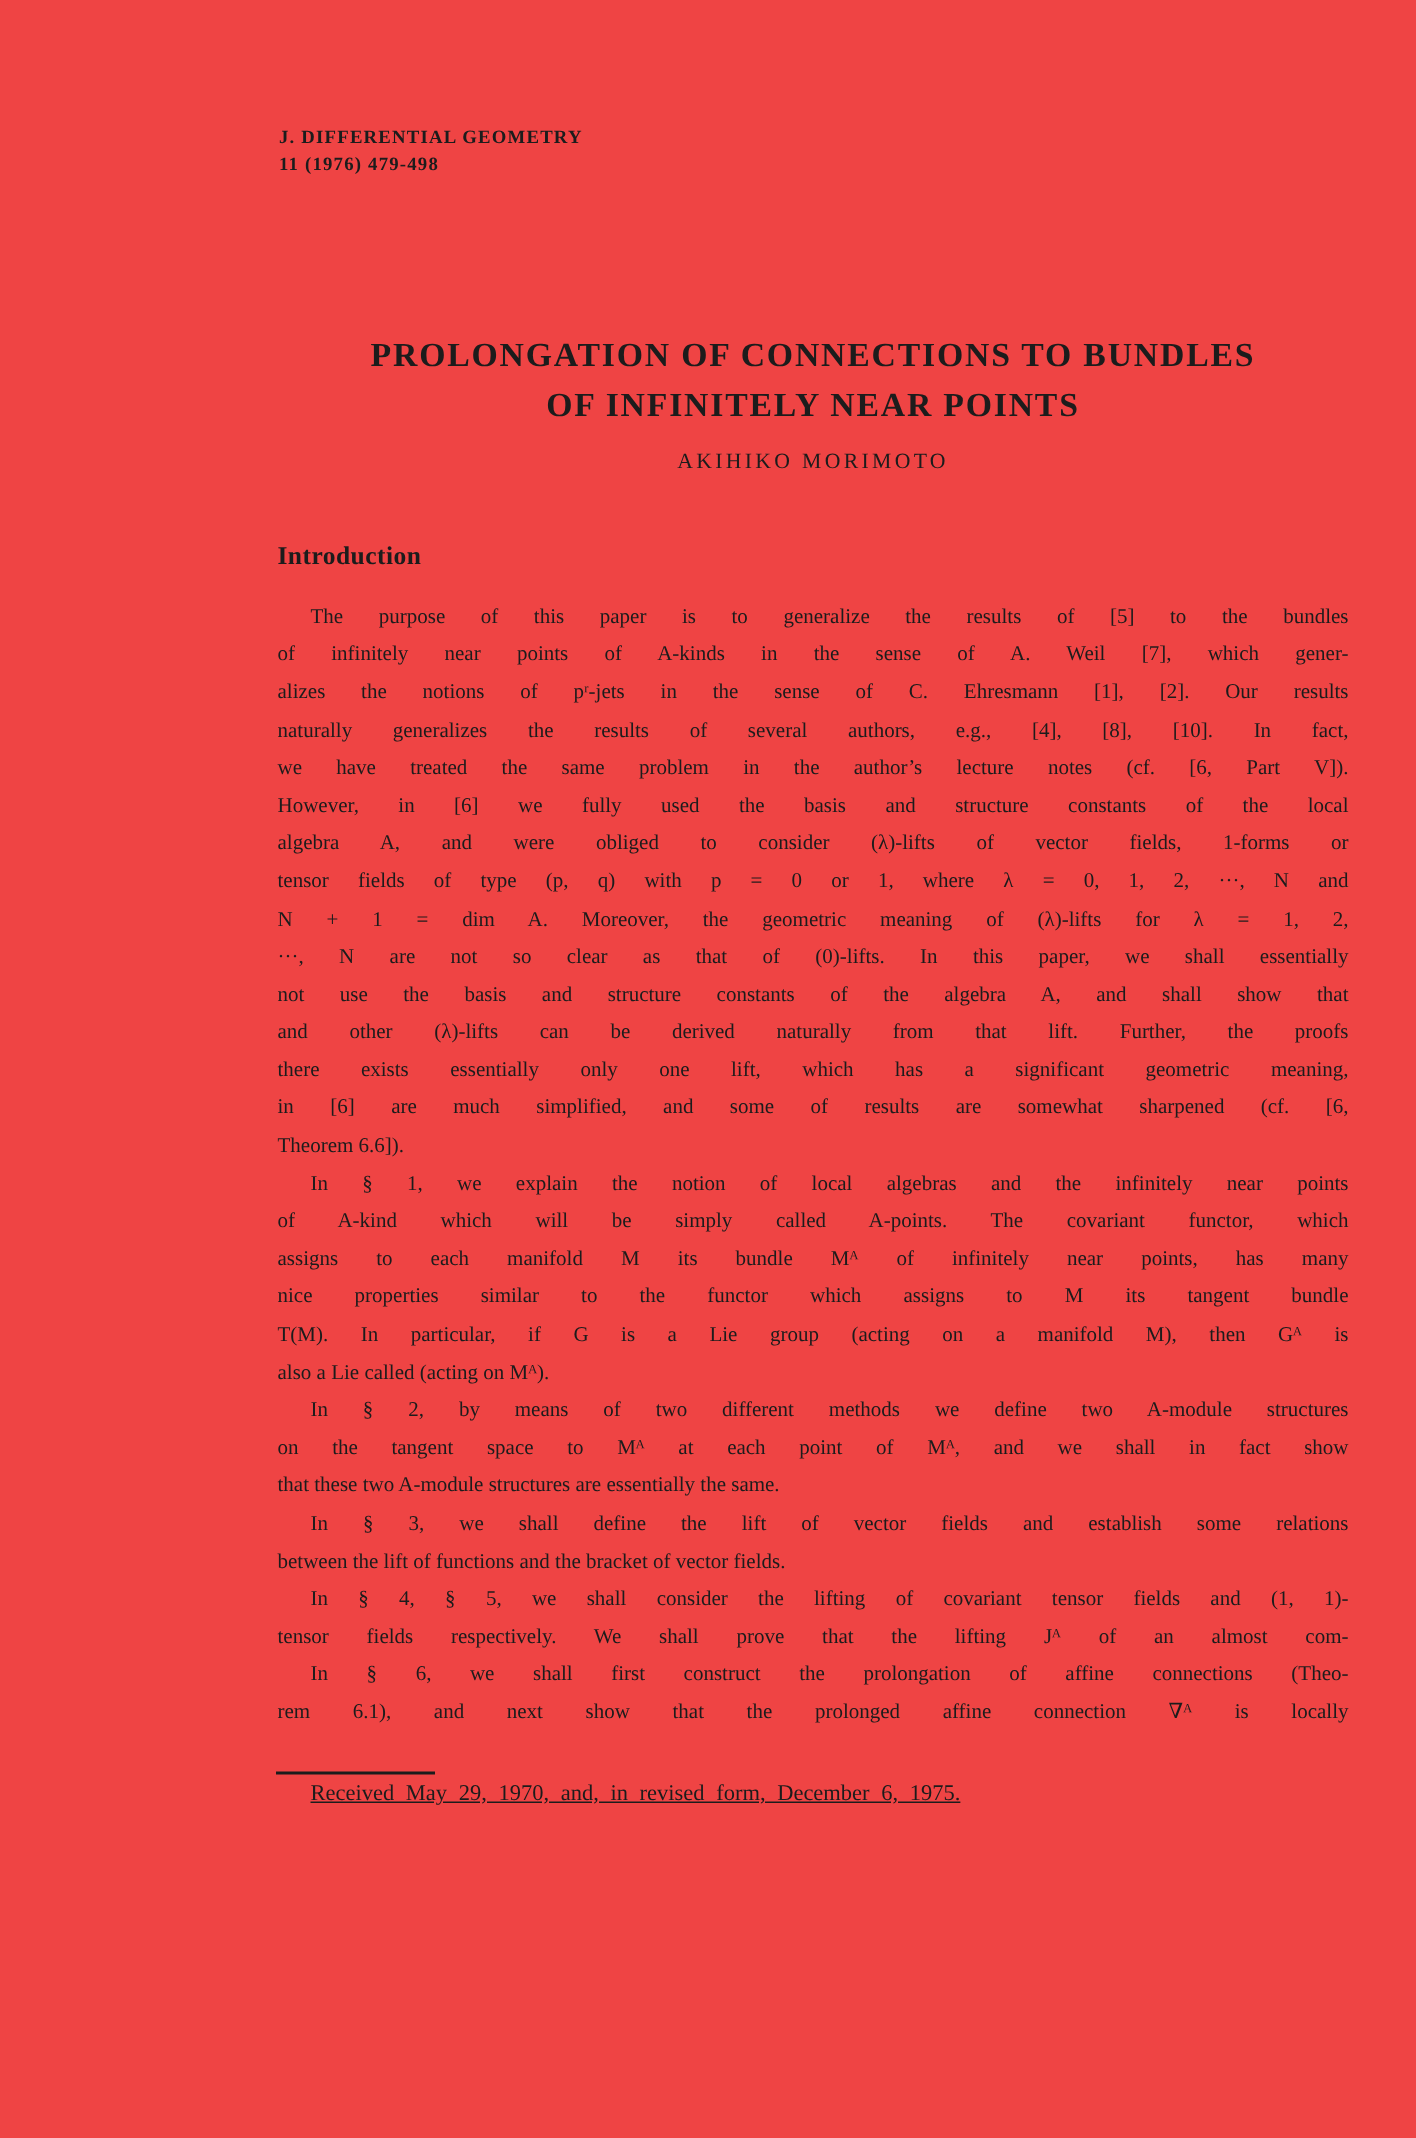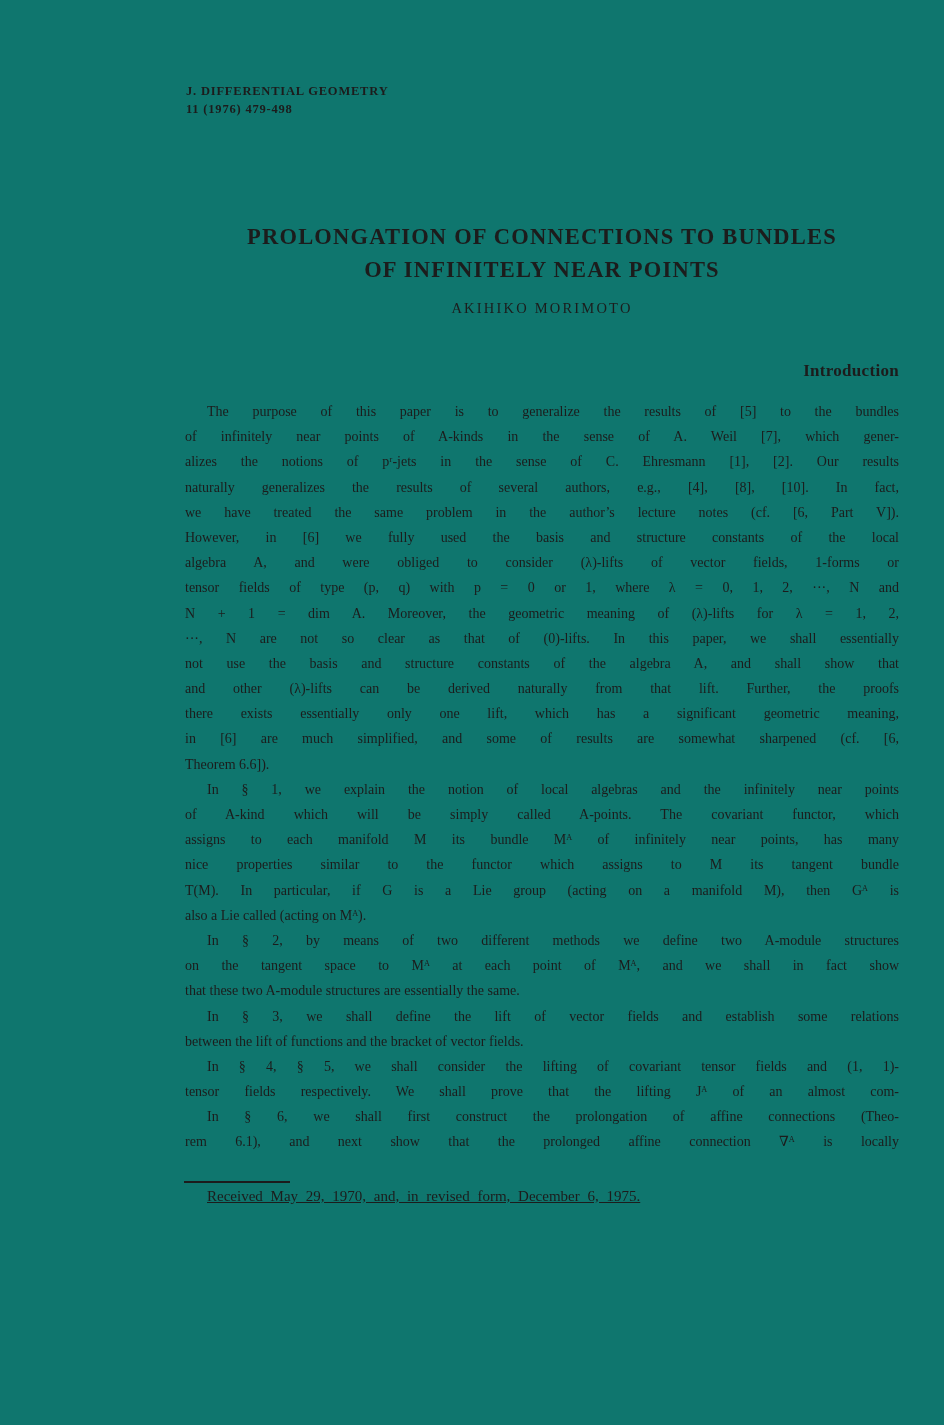--- a/index.html
+++ b/index.html
@@ -4,21 +4,21 @@
 <style>
   html, body {
     margin: 0;
     padding: 0;
     background: #e8e8e8;
   }
   .page {
     position: relative;
     width: 944px;
     height: 1425px;
-    background: #0f766e;
+    background: #ef4444;
     color: #1c1c1c;
     font-family: "Liberation Serif", "DejaVu Serif", serif;
     overflow: hidden;
     margin: 0 auto;
   }
   .journal-header {
     position: absolute;
     left: 186px;
     top: 82px;
     font-size: 12.5px;
@@ -45,21 +45,21 @@
     width: 714px;
     text-align: center;
     font-size: 14.5px;
     letter-spacing: 2.2px;
   }
   .section-heading {
     position: absolute;
     left: 185px;
     top: 361px;
     width: 714px;
-    text-align: right;
+    text-align: left;
     font-size: 17px;
     font-weight: bold;
     letter-spacing: 0.3px;
   }
   .bodytext {
     position: absolute;
     left: 185px;
     top: 399px;
     width: 714px;
     font-size: 14px;

